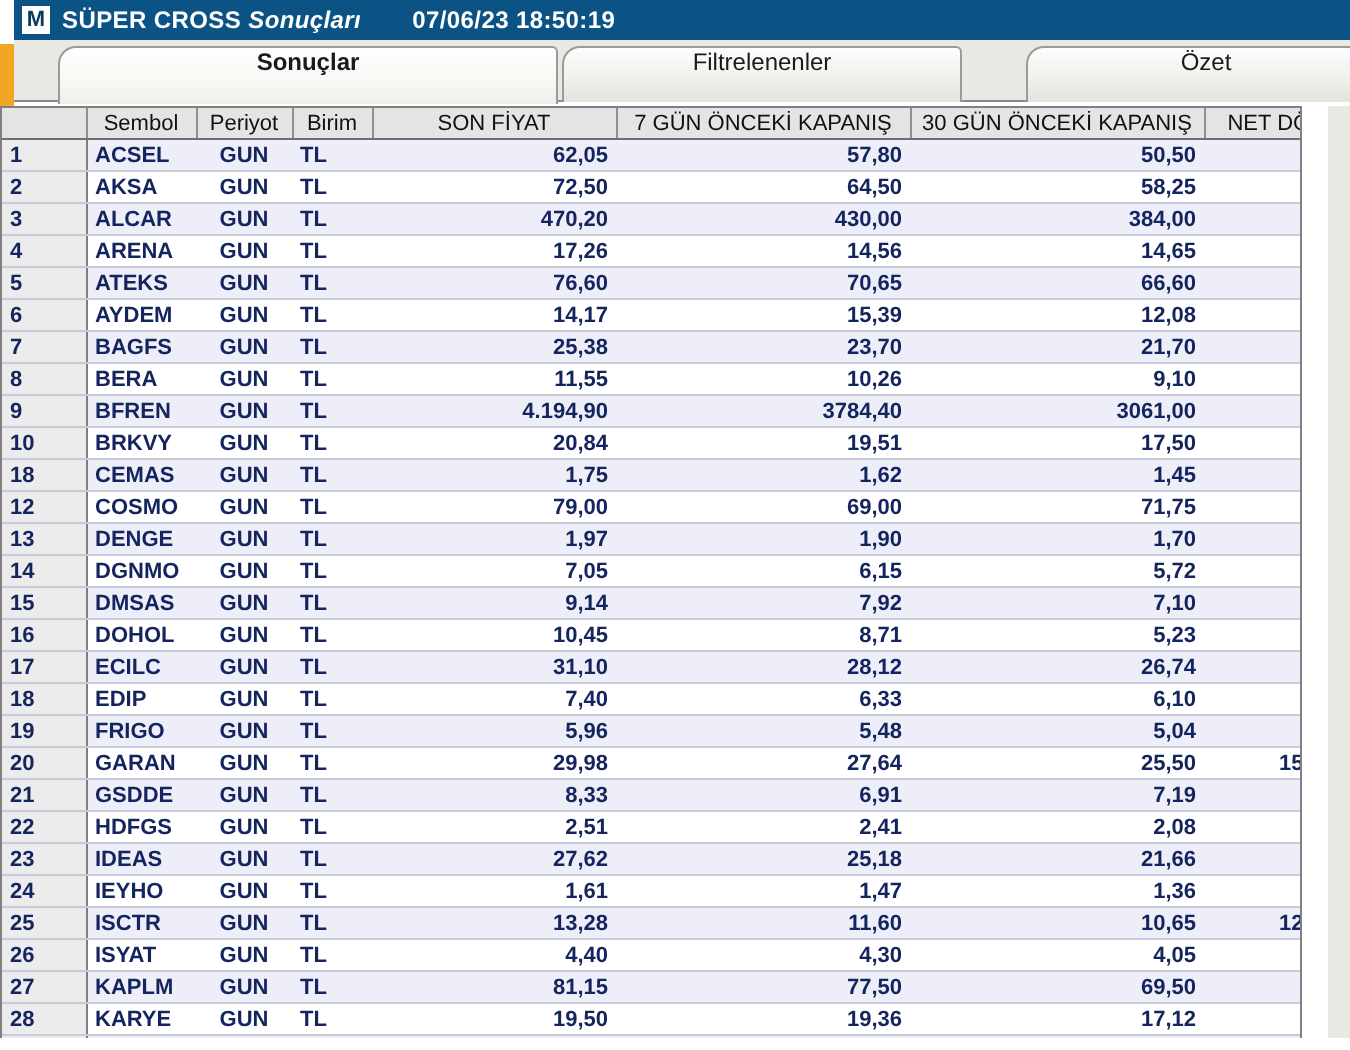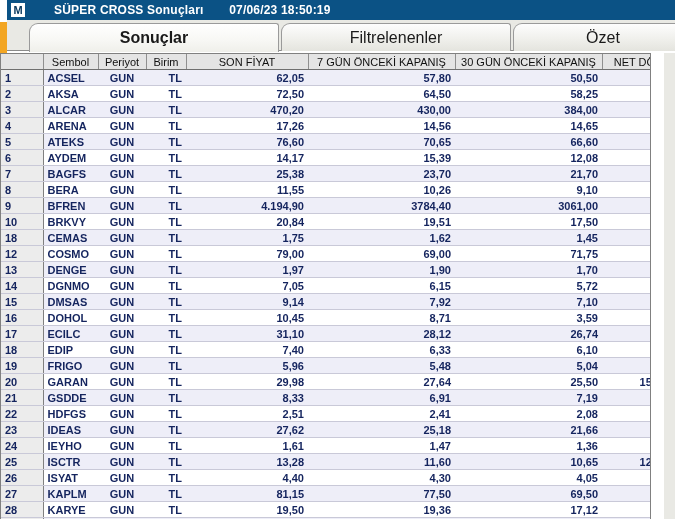--- a/index.html
+++ b/index.html
@@ -58,22 +58,22 @@
     font-family: "Liberation Sans", sans-serif;
     flex: 0 0 auto;
   }
   .title-text {
     color: #ffffff;
     font-size: 12px;
     font-weight: bold;
     white-space: nowrap;
     letter-spacing: 0.2px;
   }
-  .title-text .tmain { font-weight: bold; margin-left: 23px; }
-  .title-text .tsub  { font-weight: bold; }
+  .title-text .tmain { font-weight: bold; }
+  .title-text .tsub  { font-weight: bold; font-style: italic; }
   .title-text .tdate { font-weight: bold; margin-left: 22px; }
 
   
   .tabstrip {
     position: absolute;
     left: 7px; top: 20px;
     width: 668px; height: 31px;
     background: #e9e9e4;
     border-bottom: 1px solid #8a8a8a;
     box-sizing: border-box;
@@ -82,33 +82,33 @@
     position: absolute;
     top: 3px;
     height: 28px;
     box-sizing: border-box;
     background: linear-gradient(to bottom, #fdfdfd 0%, #f0f0ec 55%, #e4e4de 100%);
     border: 1px solid #9a9a9a;
     border-bottom: none;
     border-top-left-radius: 9px;
     border-top-right-radius: 3px;
     display: flex;
-    align-items: center;
+    align-items: flex-start;
     justify-content: center;
     color: #1a1a1a;
-    font-size: 16px;
+    font-size: 12px;
   }
   .tab.active {
     font-weight: bold;
     background: linear-gradient(to bottom, #ffffff 0%, #f7f7f4 60%, #efefea 100%);
     z-index: 3;
     height: 29px;
   }
   .tab-sonuclar     { left: 22px;  width: 250px; }
-  .tab-filtrelenen  { left: 274px; width: 230px; }
+  .tab-filtrelenen  { left: 274px; width: 200px; }
   .tab-ozet         { left: 506px; width: 180px; }
 
   
   .table-panel {
     position: absolute;
     left: 0; top: 53px;
     width: 651px;
     height: 472px;
     background: #ffffff;
     border: 1px solid #808080;
@@ -156,21 +156,21 @@
     background: #ececec !important;
     color: #101010;
     text-align: left;
     border-right: 1px solid #808080;
     border-bottom: 1px solid #808080;
     font-weight: bold;
     padding-left: 4px;
   }
   td.c-sym  { text-align: left; }
   td.c-per  { text-align: center; margin-left: 36px; }
-  td.c-bir  { text-align: right; }
+  td.c-bir  { text-align: left; }
   td.c-num  { text-align: right; }
 
   col.w-rownum { width: 42px; }
   col.w-sym    { width: 55px; }
   col.w-per    { width: 48px; }
   col.w-bir    { width: 40px; }
   col.w-last   { width: 122px; }
   col.w-d7     { width: 147px; }
   col.w-d30    { width: 147px; }
   col.w-net    { width: 118px; }
@@ -402,21 +402,21 @@
             <td class="c-num">7,10</td>
             <td class="c-num">-20.244.370</td>
           </tr>
           <tr class="even">
             <td class="c-rownum">16</td>
             <td class="c-sym">DOHOL</td>
             <td class="c-per">GUN</td>
             <td class="c-bir">TL</td>
             <td class="c-num">10,45</td>
             <td class="c-num">8,71</td>
-            <td class="c-num">3,59</td>
+            <td class="c-num">5,23</td>
             <td class="c-num">632.120.000</td>
           </tr>
           <tr class="odd">
             <td class="c-rownum">17</td>
             <td class="c-sym">ECILC</td>
             <td class="c-per">GUN</td>
             <td class="c-bir">TL</td>
             <td class="c-num">31,10</td>
             <td class="c-num">28,12</td>
             <td class="c-num">26,74</td>

